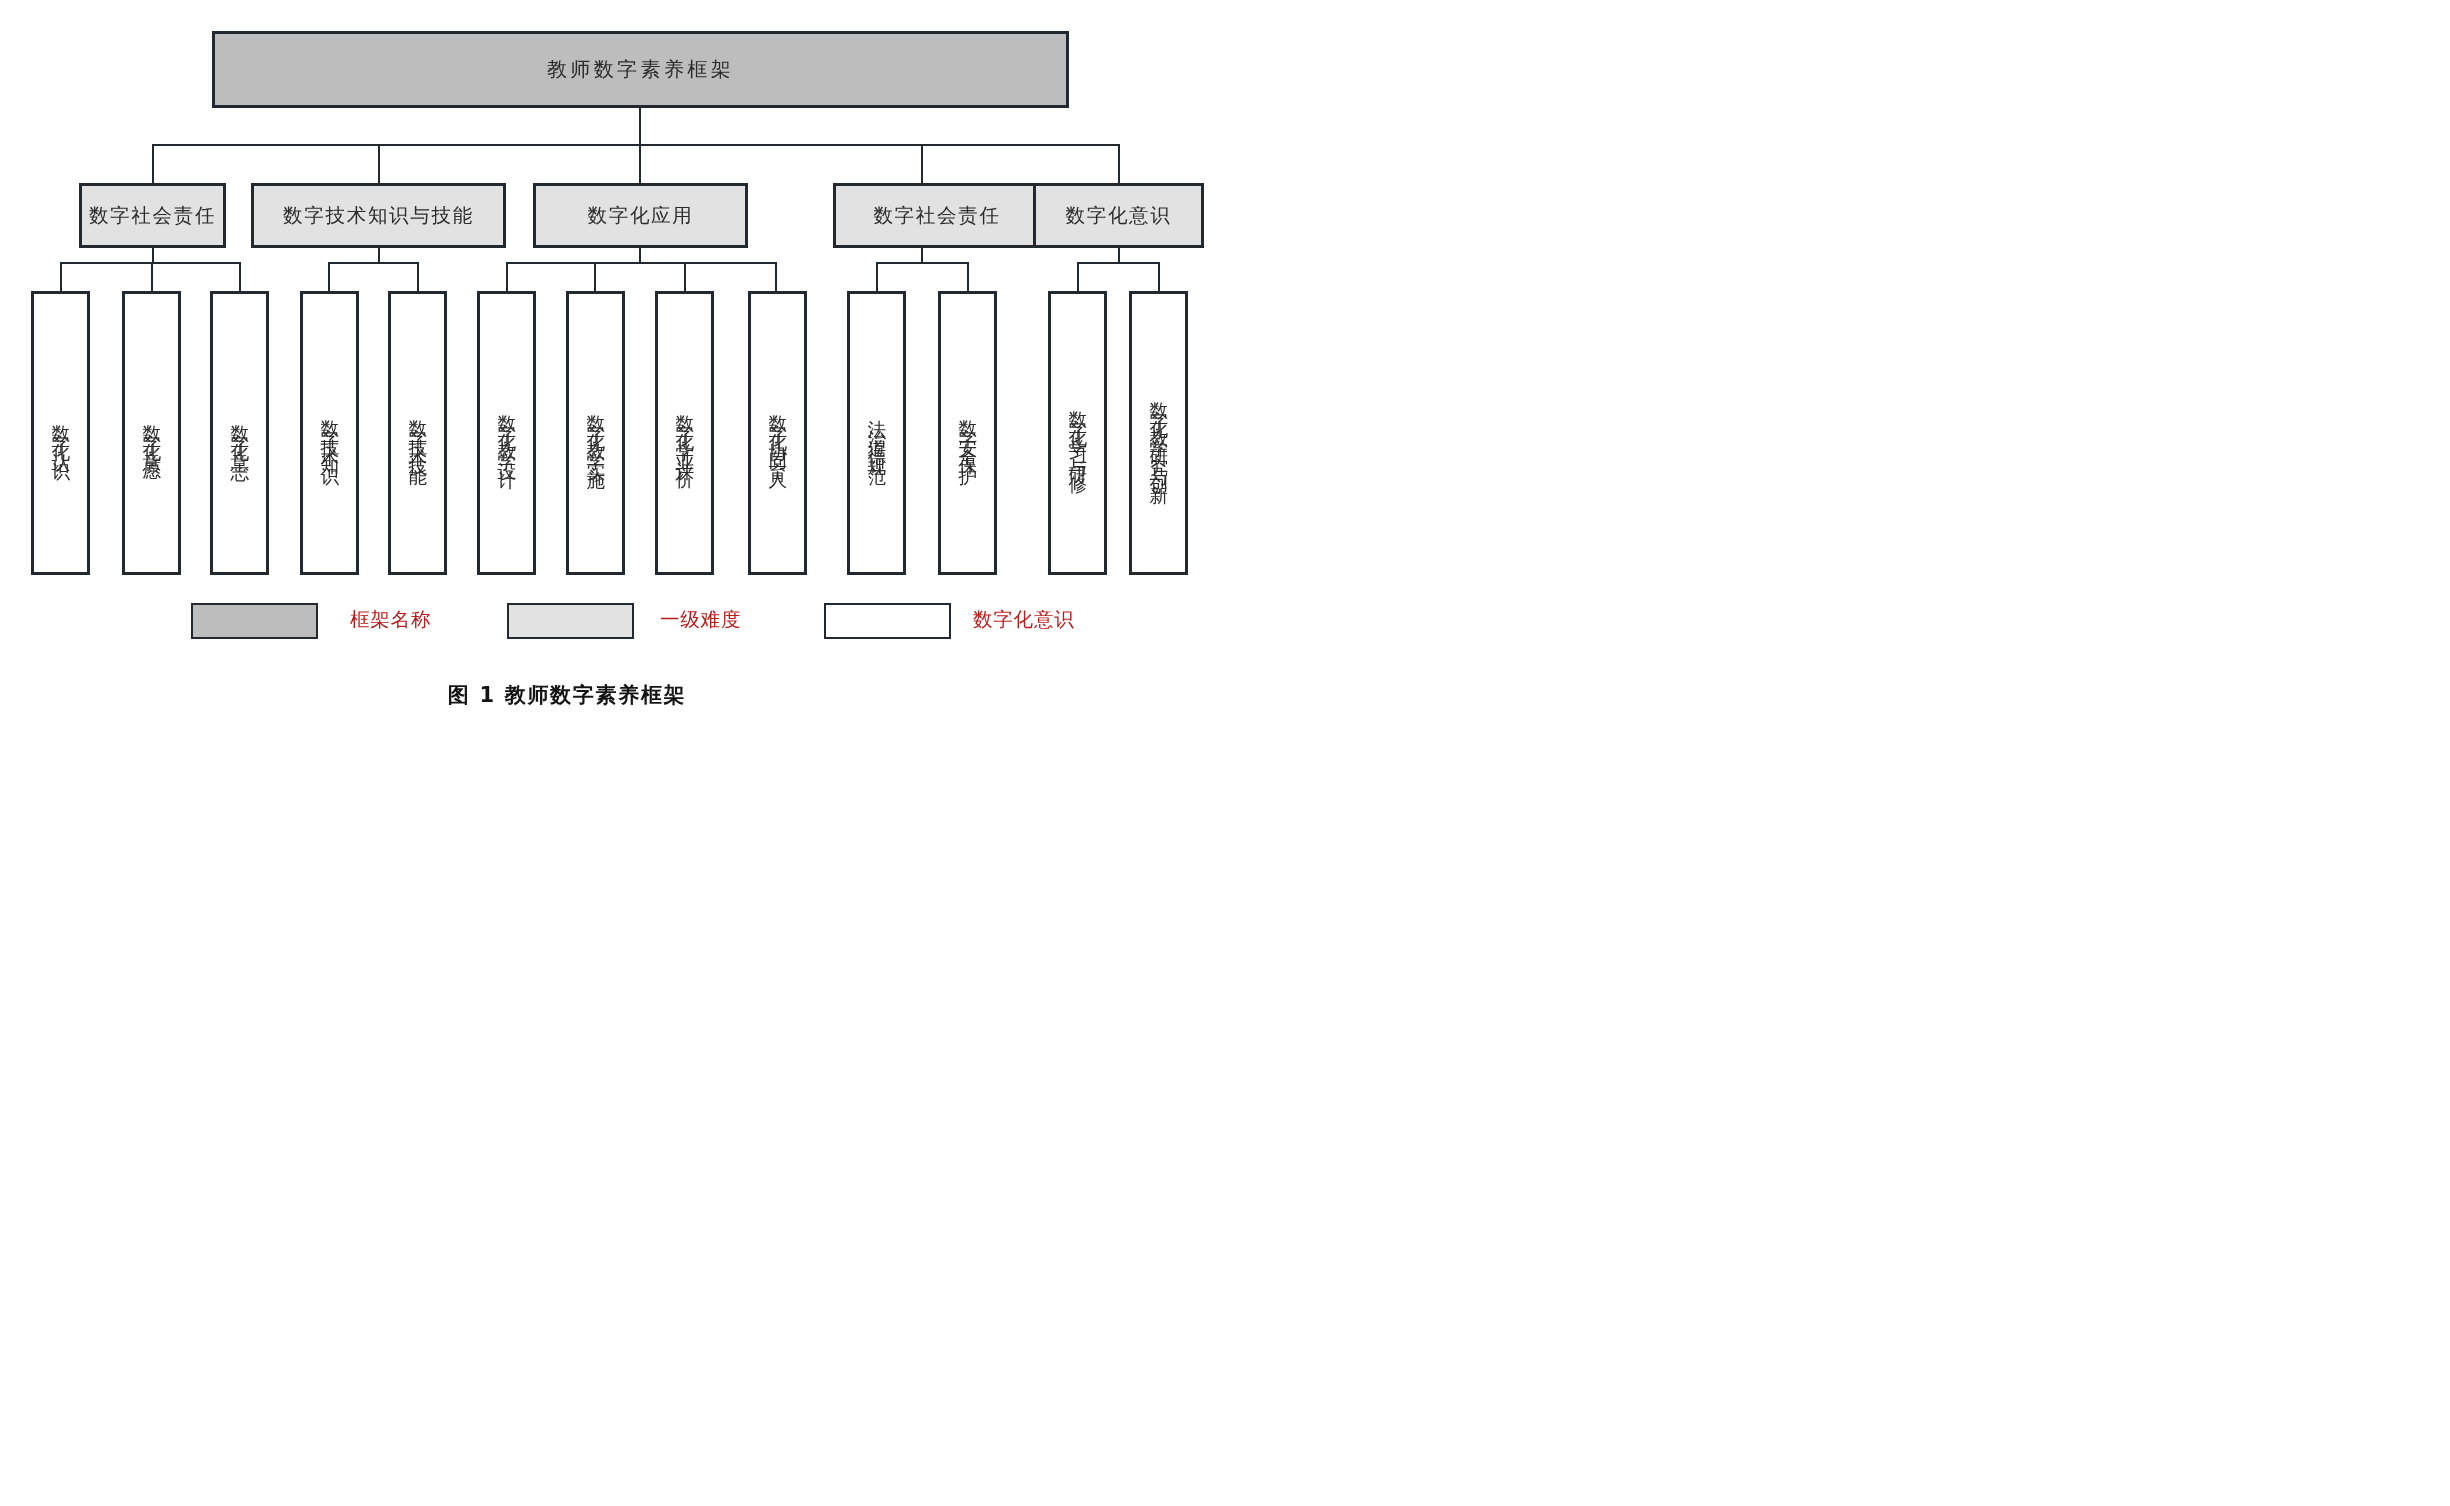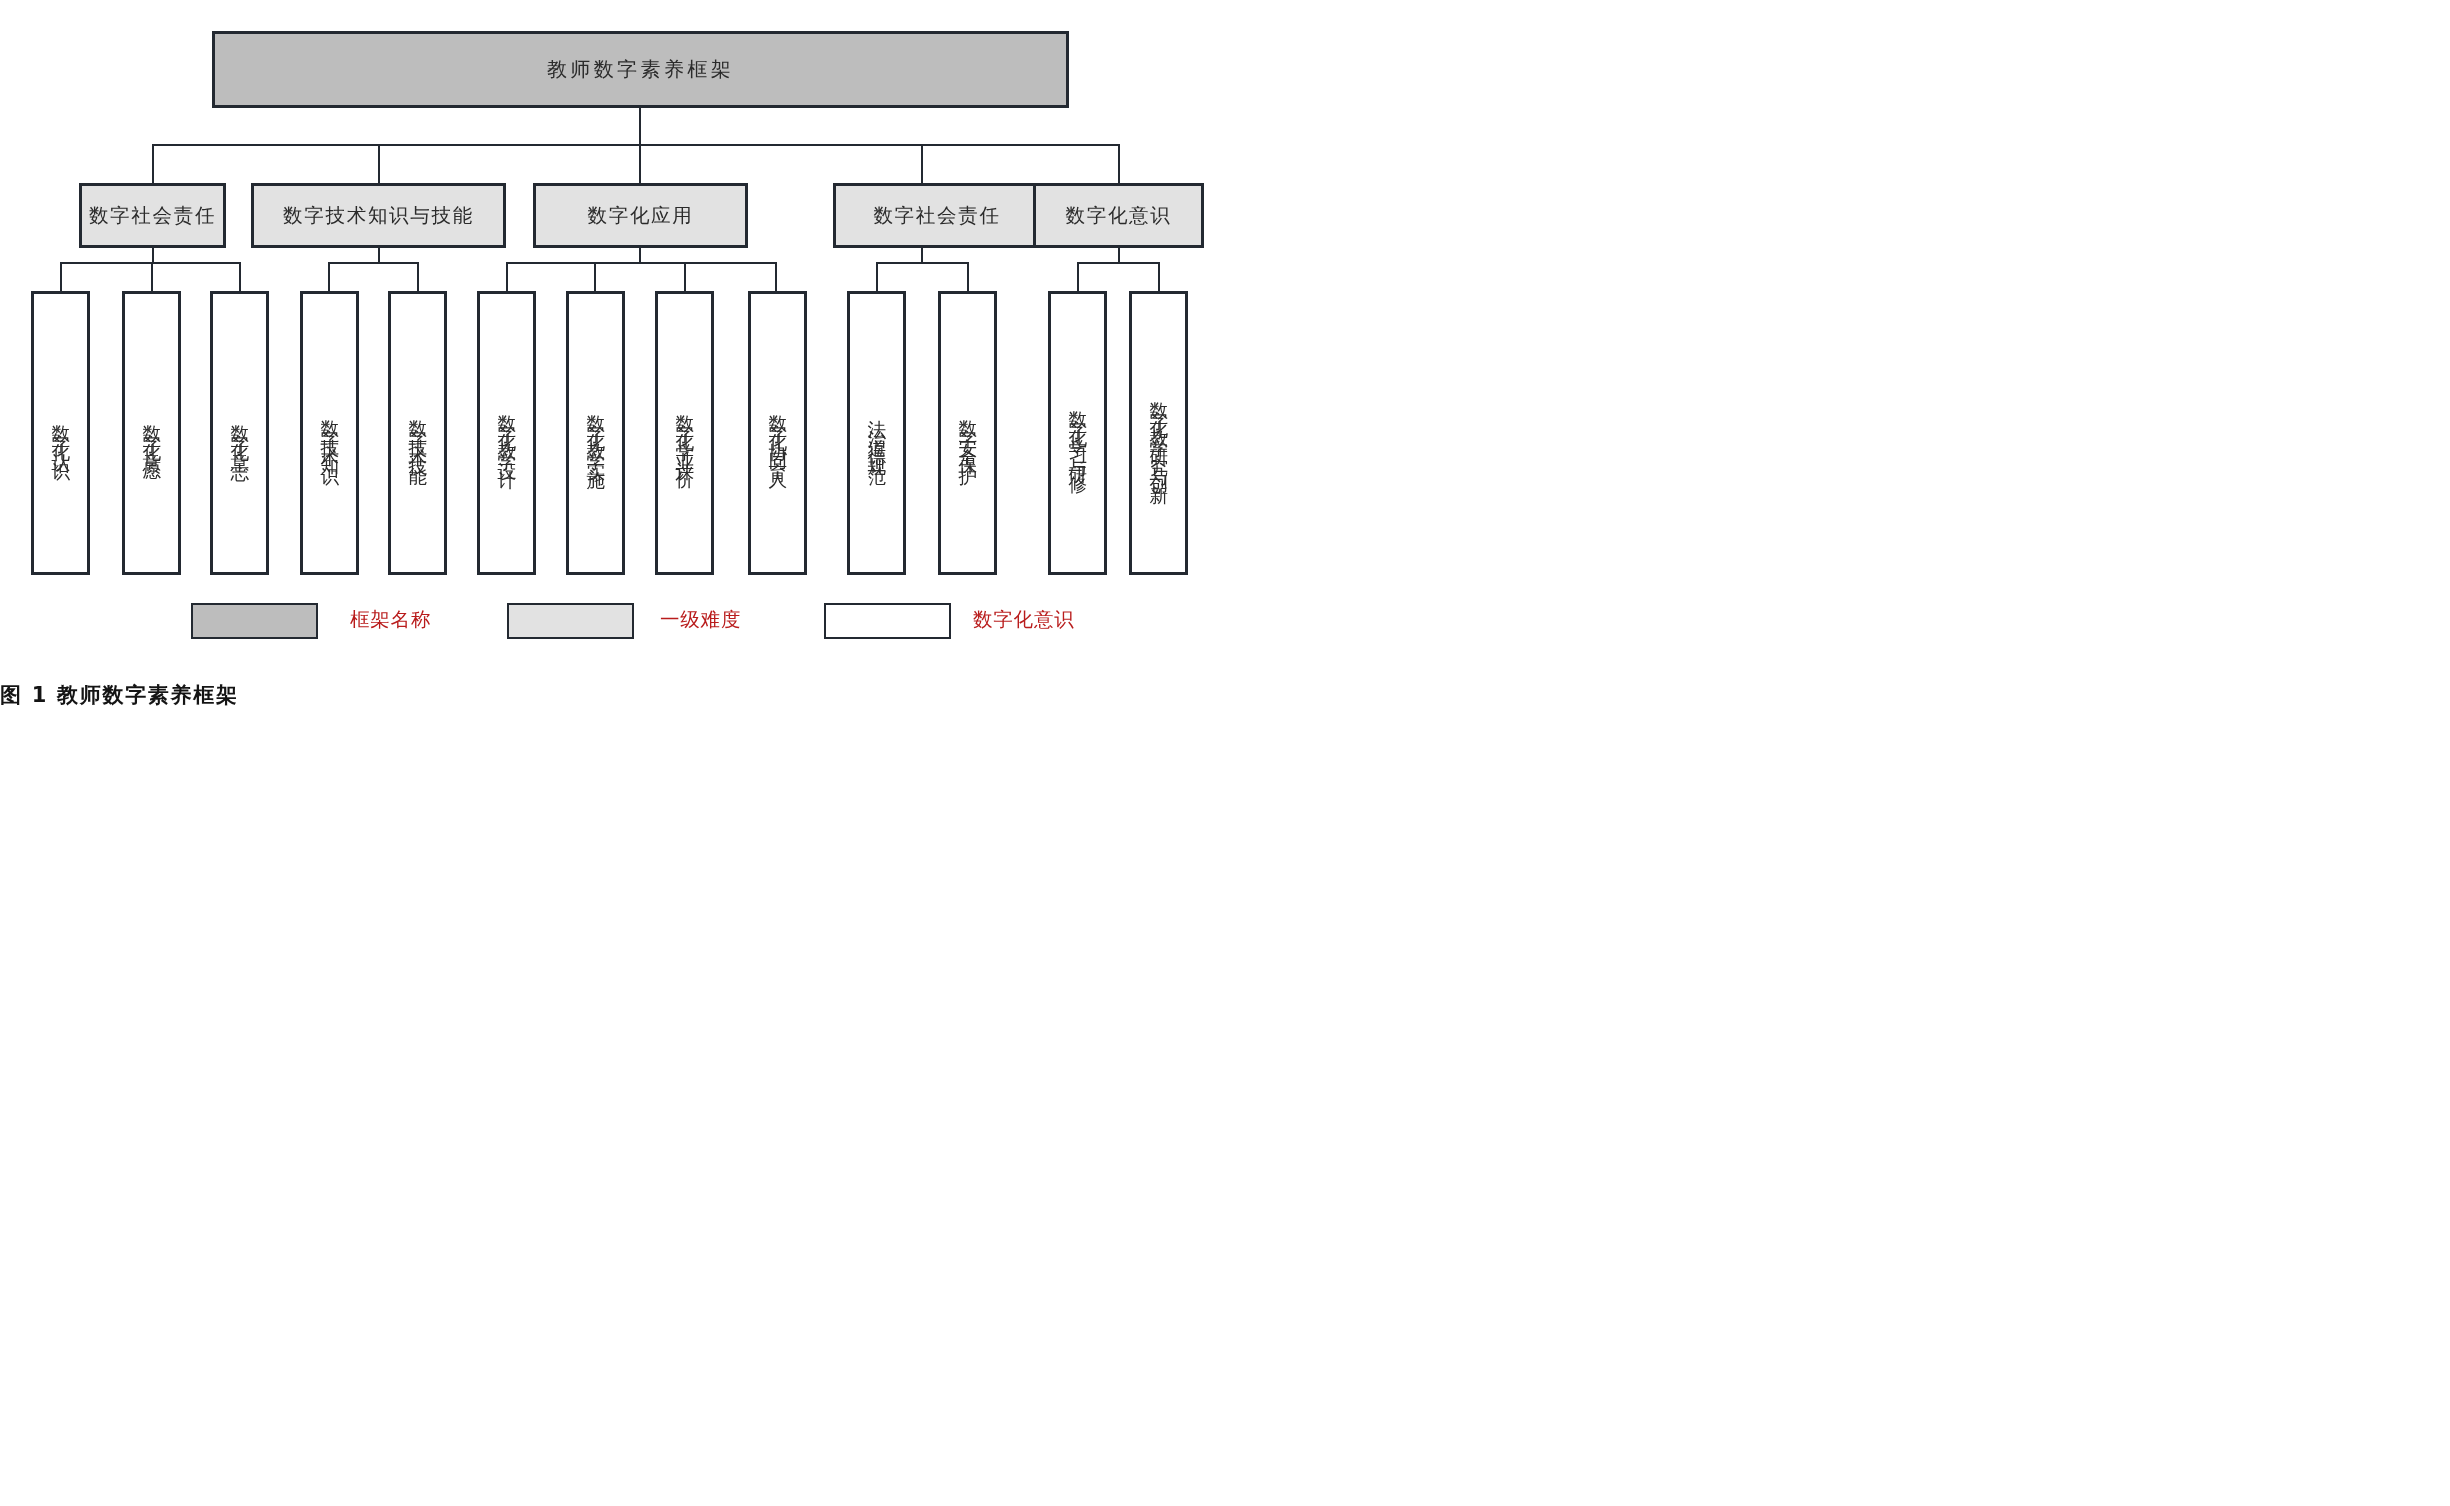--- a/index.html
+++ b/index.html
@@ -48,20 +48,21 @@
   .legend-swatch{
     position:absolute;top:603px;width:127px;height:36px;
     box-sizing:border-box;border:2.5px solid #232931;
   }
   .legend-label{
     position:absolute;top:605px;height:30.5px;line-height:30.5px;
     font-size:19.5px;color:#b91c1c;letter-spacing:0.8px;white-space:nowrap;
   }
   .caption{
     position:absolute;top:681px;left:0;width:1134px;
+    text-align:center;
     font-family:"DejaVu Sans", sans-serif;
     font-weight:bold;
     font-size:21px;letter-spacing:1.7px;color:#141414;
     white-space:nowrap;
   }
 </style>
 </head>
 <body>
 
 <div class="canvas">

